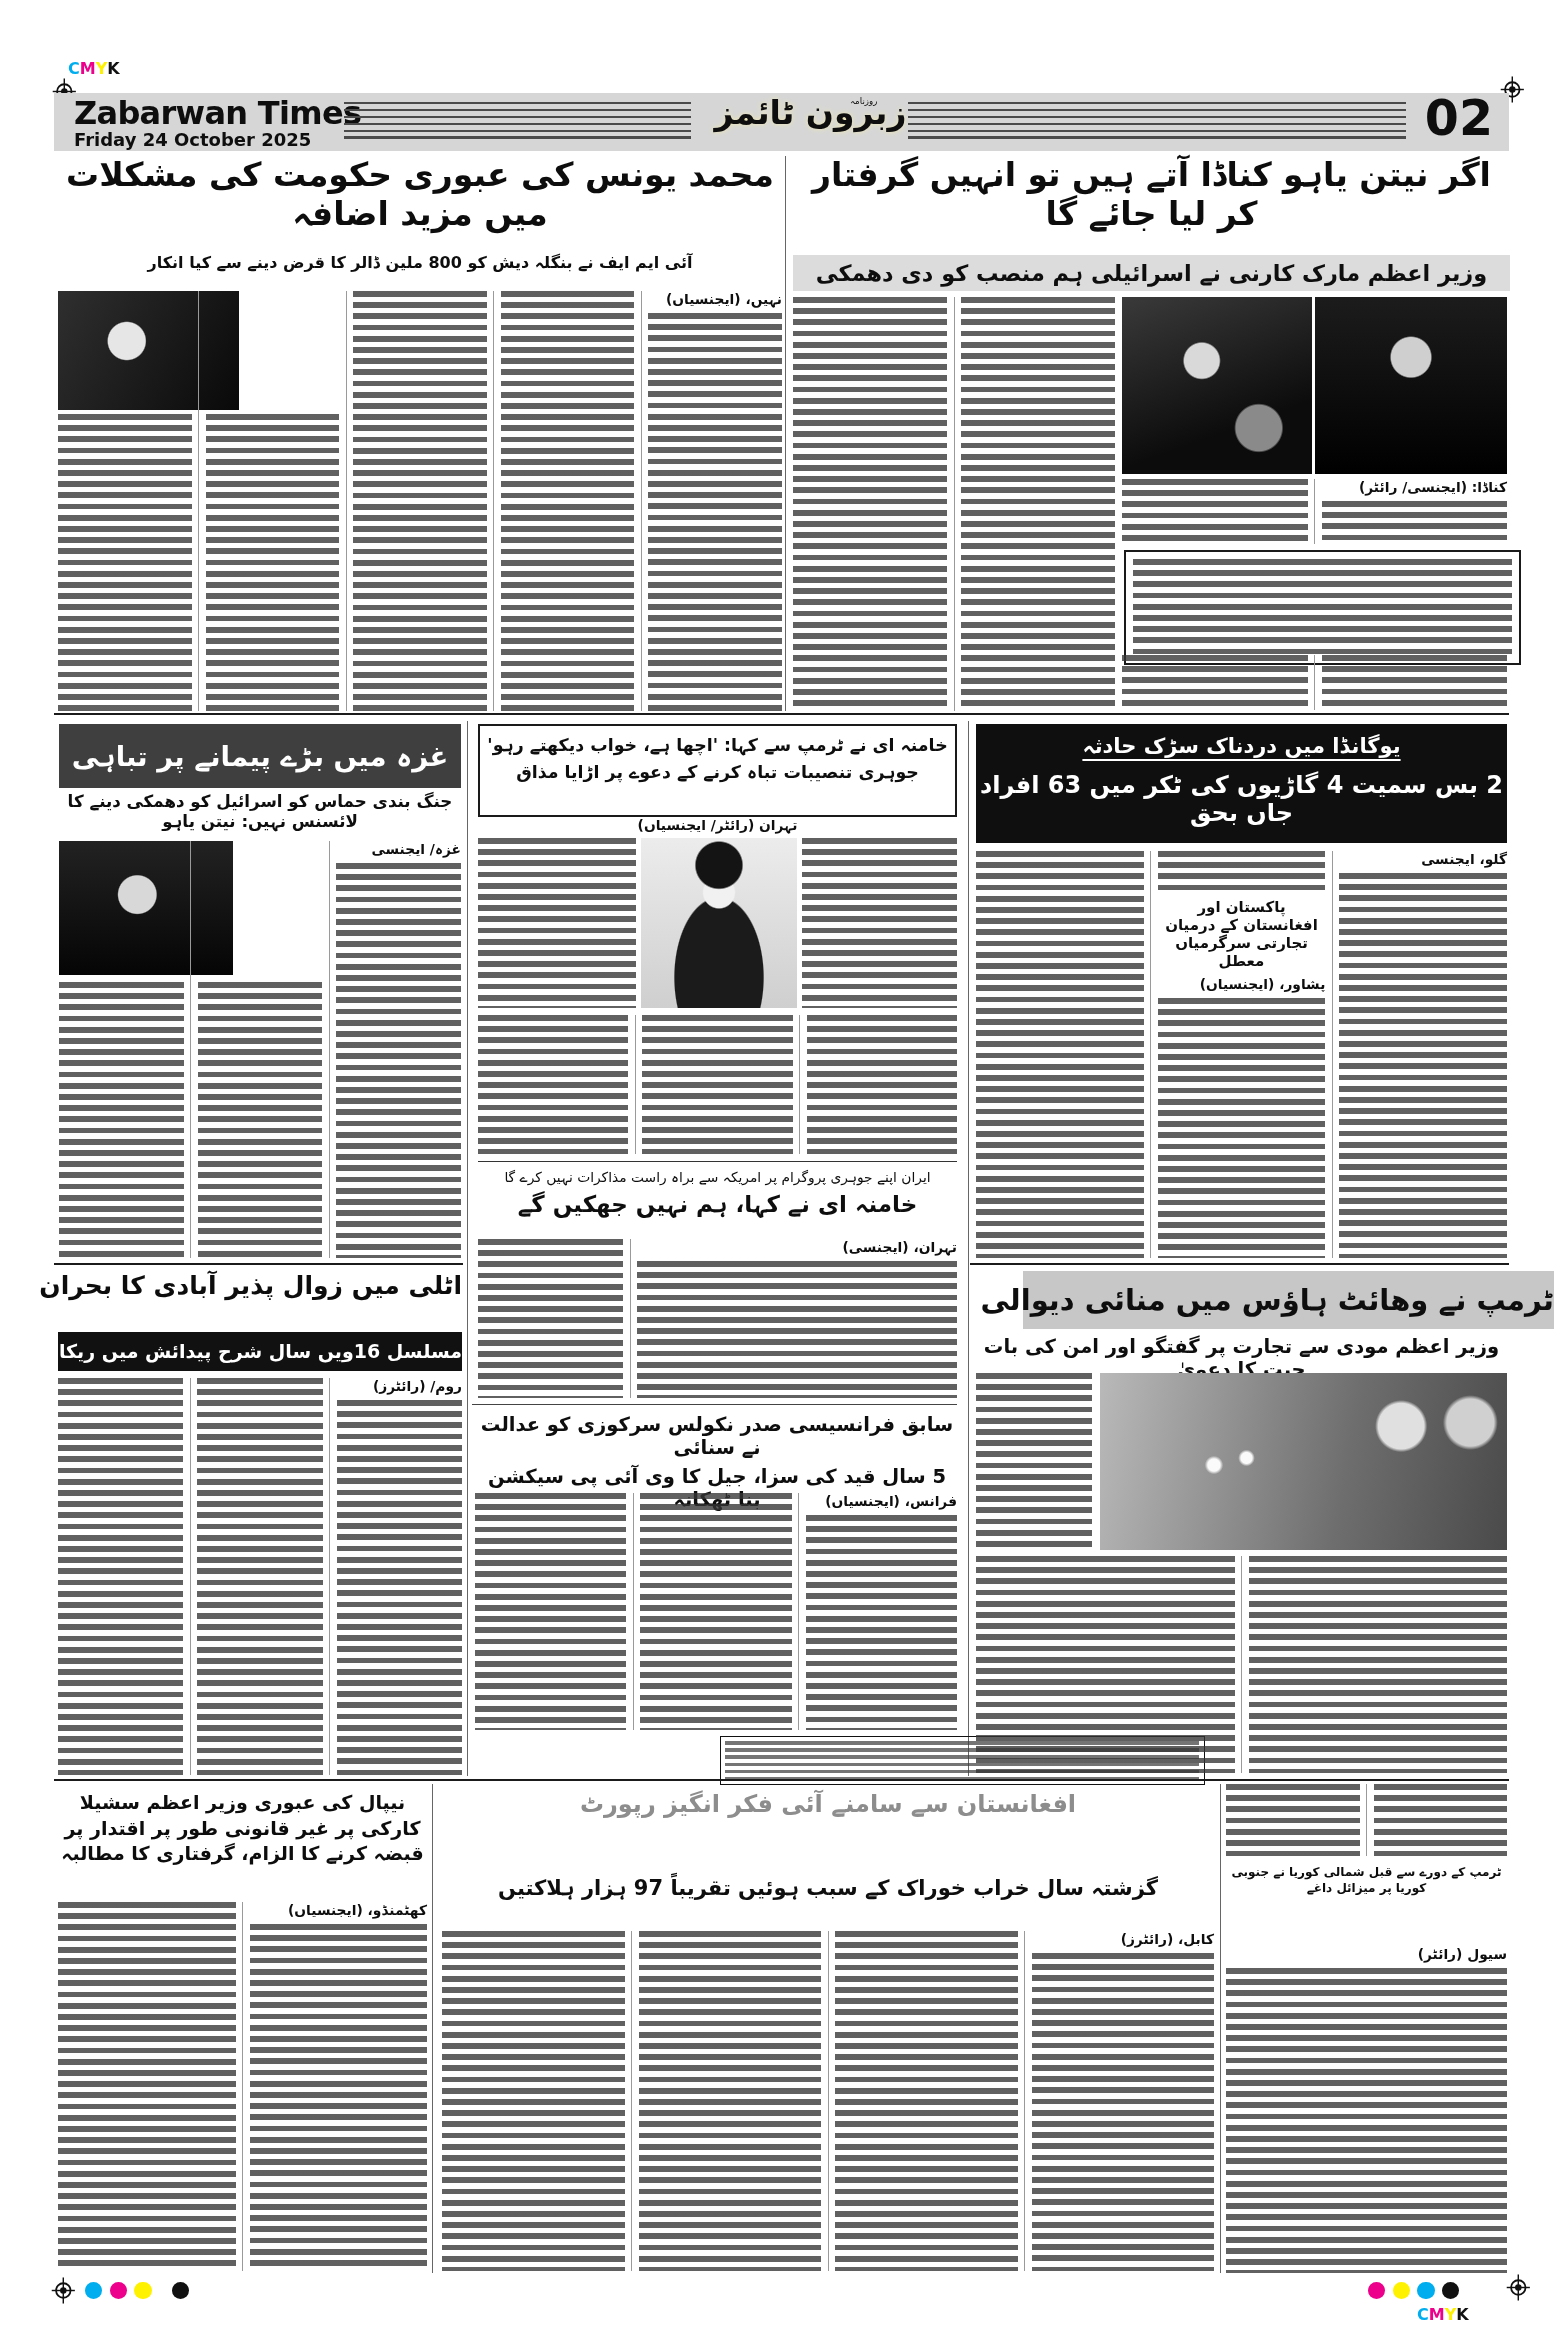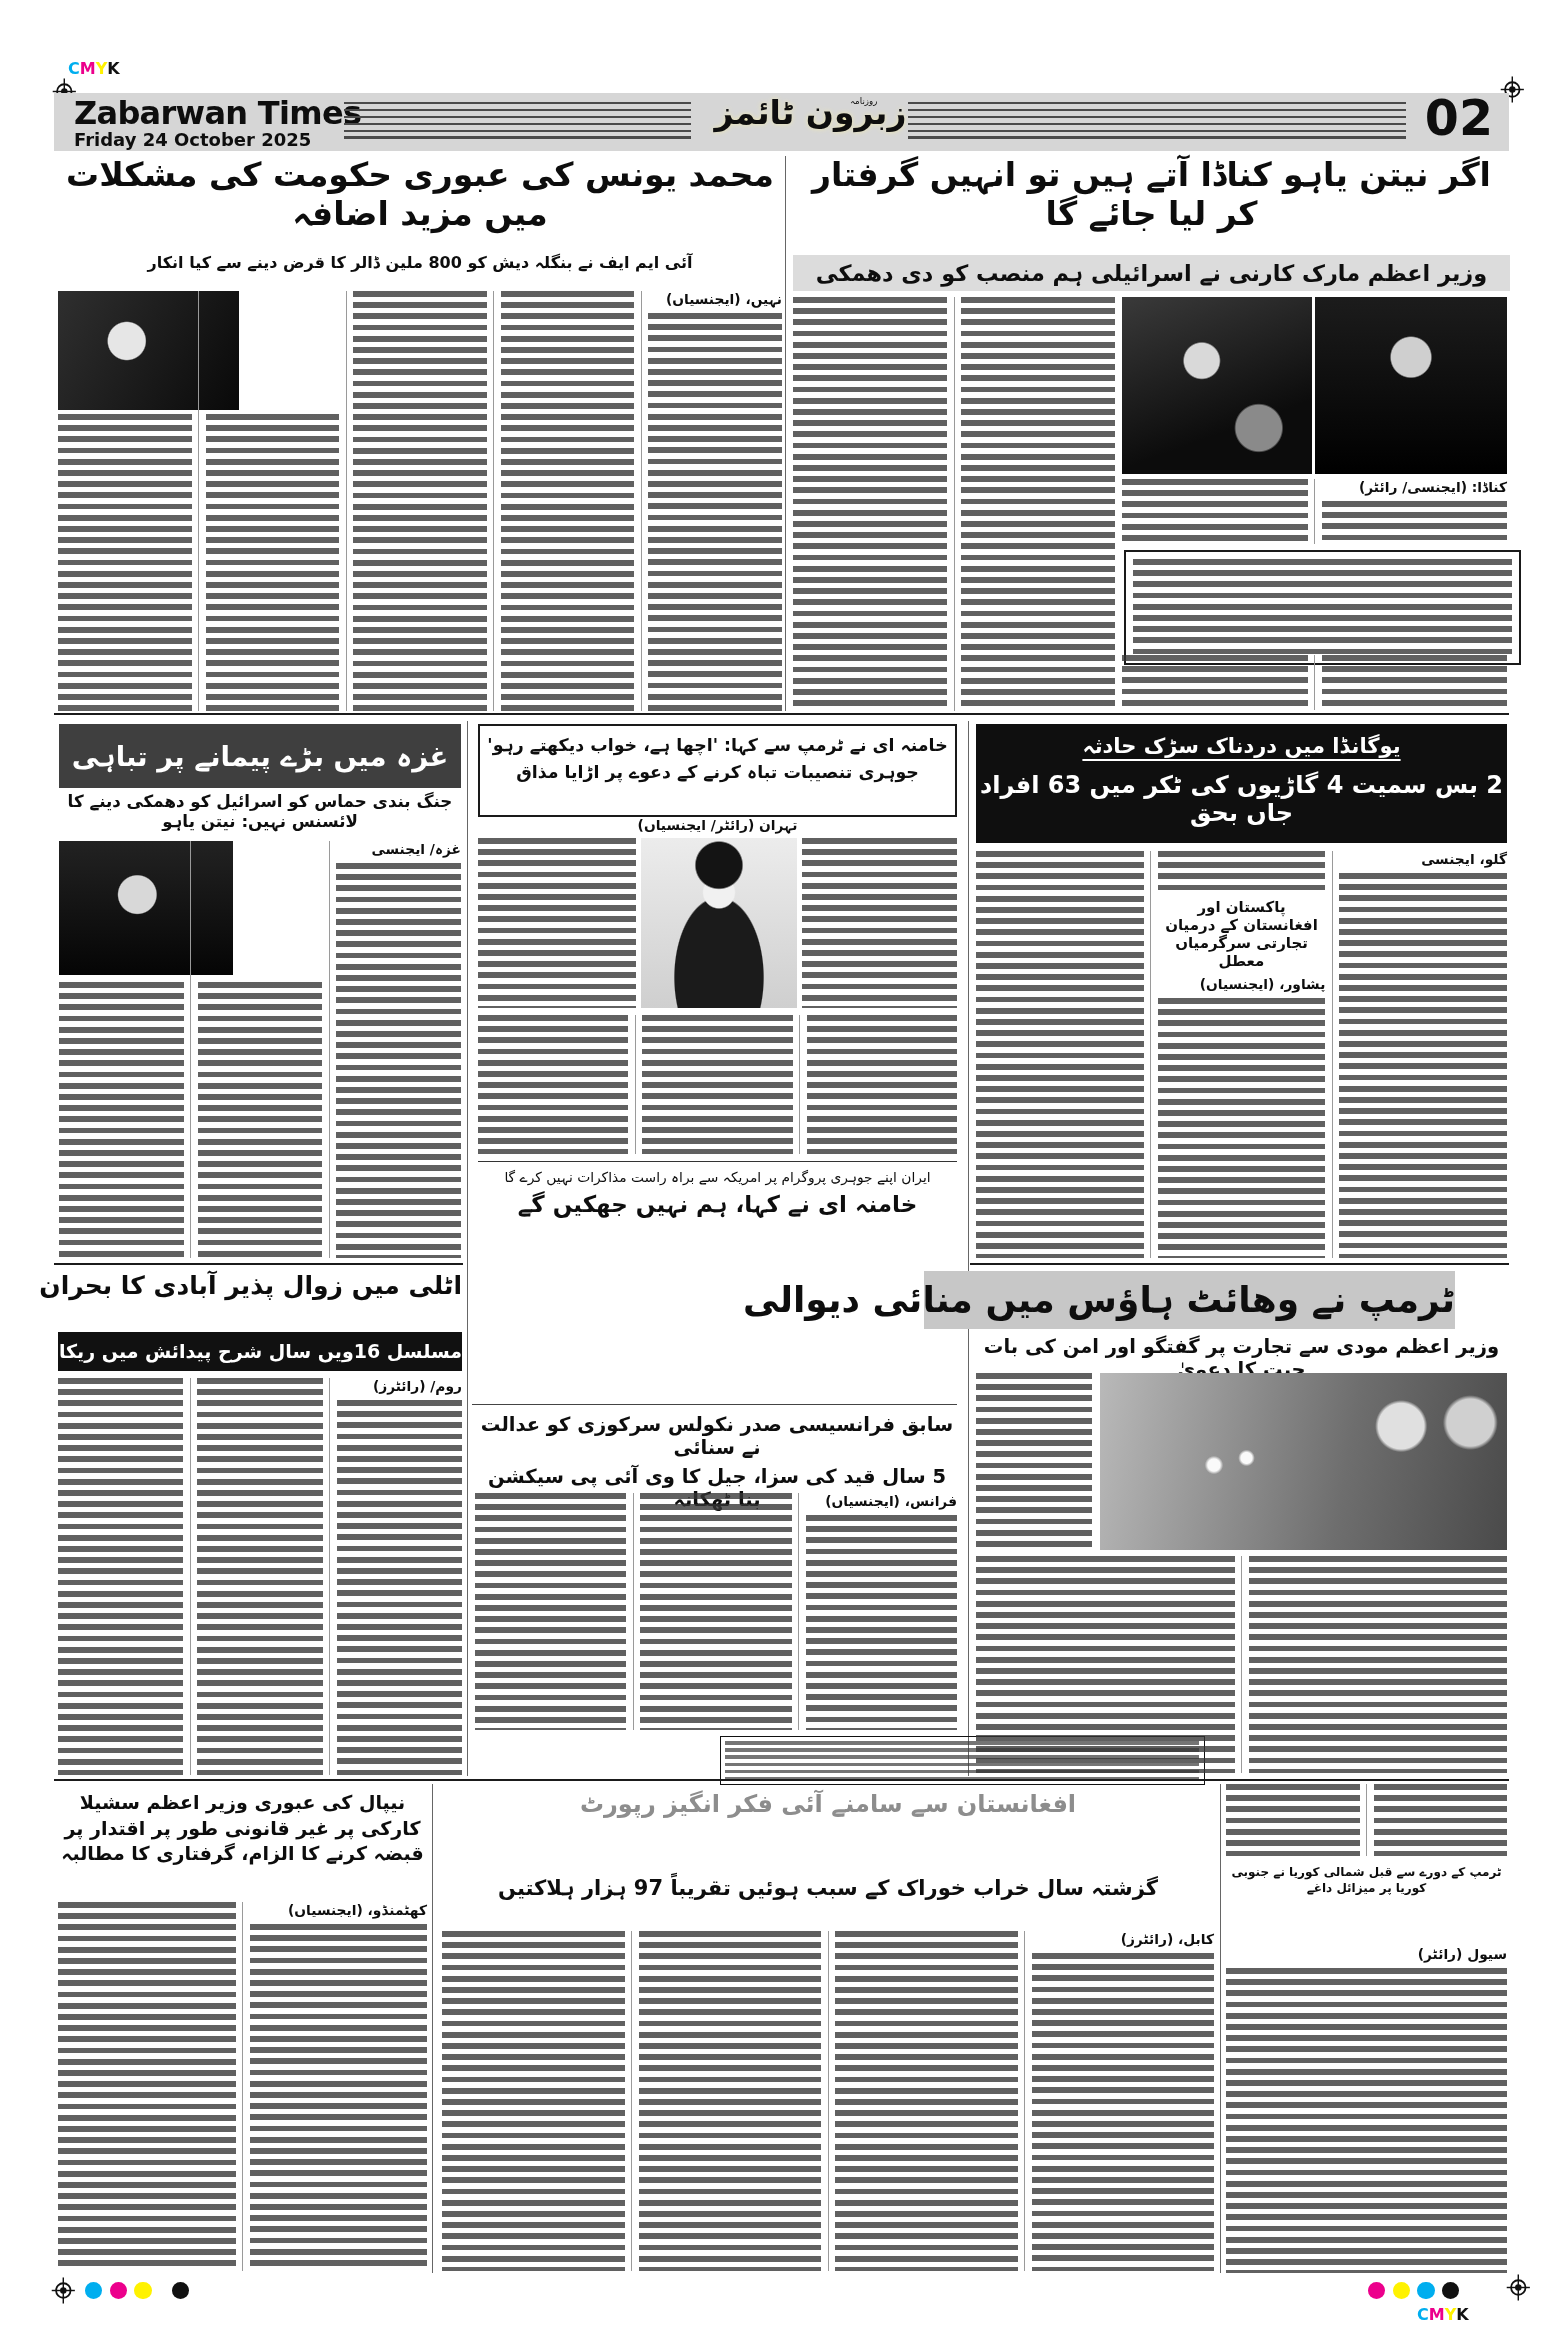--- a/index.html
+++ b/index.html
@@ -160,20 +160,29 @@
         <div class="greek"></div>
       </div>
     <div class="c">
         <div class="greek"></div>
       </div>
   </div>
   <div class="abs rtl ctr" style="left:478px;top:1161px;width:479px;border-top:1.4px solid #333;padding-top:7.2px;">
     <div style="font-size:13.8px;">ایران اپنے جوہری پروگرام پر امریکہ سے براہ راست مذاکرات نہیں کرے گا</div>
     <div class="bold" style="font-size:23px;margin-top:5.8px;">خامنہ ای نے کہا، ہم نہیں جھکیں گے</div>
   </div>
+  <div class="cols abs" style="left:478px;top:1239px;width:479px;height:159px;">
+    <div class="c" style="flex:2.2;">
+      <span class="dateline">تہران، (ایجنسی)</span>
+      <div class="greek"></div>
+    </div>
+    <div class="c">
+        <div class="greek"></div>
+      </div>
+  </div>
 
   <div class="abs rtl ctr" style="left:976px;top:724px;width:531px;height:119px;background:#0f0f0f;color:#fff;">
     <div class="bold" style="font-size:21px;padding-top:10px;text-decoration:underline;text-underline-offset:5.8px;">یوگانڈا میں دردناک سڑک حادثہ</div>
     <div class="bold" style="font-size:24px;margin-top:13px;">2 بس سمیت 4 گاڑیوں کی ٹکر میں 63 افراد جاں بحق</div>
   </div>
   <div class="cols abs" style="left:976px;top:851px;width:531px;height:407px;">
     <div class="c">
       <span class="dateline">گلو، ایجنسی</span>
       <div class="greek"></div>
     </div>
@@ -220,21 +229,21 @@
         <div class="greek"></div>
       </div>
     <div class="c">
         <div class="greek"></div>
       </div>
   </div>
   <div class="abs" style="left:720px;top:1736px;width:474px;height:38px;border:1.4px solid #111;padding:4.3px;">
     <div class="greek-fine" style="width:100%;height:100%;"></div>
   </div>
 
-  <div class="abs rtl bold ctr nw" style="left:924px;top:1271px;width:531px;height:58px;line-height:58px;font-size:36px;background:#c7c7c7;">ٹرمپ نے وھائٹ ہاؤس میں منائی دیوالی</div>
+  <div class="abs rtl bold ctr nw" style="left:1023px;top:1271px;width:531px;height:58px;line-height:58px;font-size:29px;background:#c7c7c7;">ٹرمپ نے وھائٹ ہاؤس میں منائی دیوالی</div>
   <div class="abs rtl bold ctr" style="left:976px;top:1335px;width:531px;font-size:19.5px;">وزیر اعظم مودی سے تجارت پر گفتگو اور امن کی بات چیت کا دعویٰ</div>
   <div class="photo" style="left:1100px;top:1373px;width:407px;height:177px;background:radial-gradient(circle at 28% 52%,#fafafa 0 2%,transparent 3%),radial-gradient(circle at 36% 48%,#fafafa 0 2%,transparent 3%),radial-gradient(circle at 74% 30%,#e0e0e0 0 7%,transparent 8%),radial-gradient(circle at 91% 28%,#d0d0d0 0 6%,transparent 7%),linear-gradient(100deg,#b9b9b9,#6e6e6e 60%,#4a4a4a);"></div>
   <div class="abs greek" style="left:976px;top:1373px;width:116px;height:177px;"></div>
   <div class="cols abs" style="left:976px;top:1556px;width:531px;height:217px;">
     <div class="c">
         <div class="greek"></div>
       </div>
     <div class="c">
         <div class="greek"></div>
       </div>

